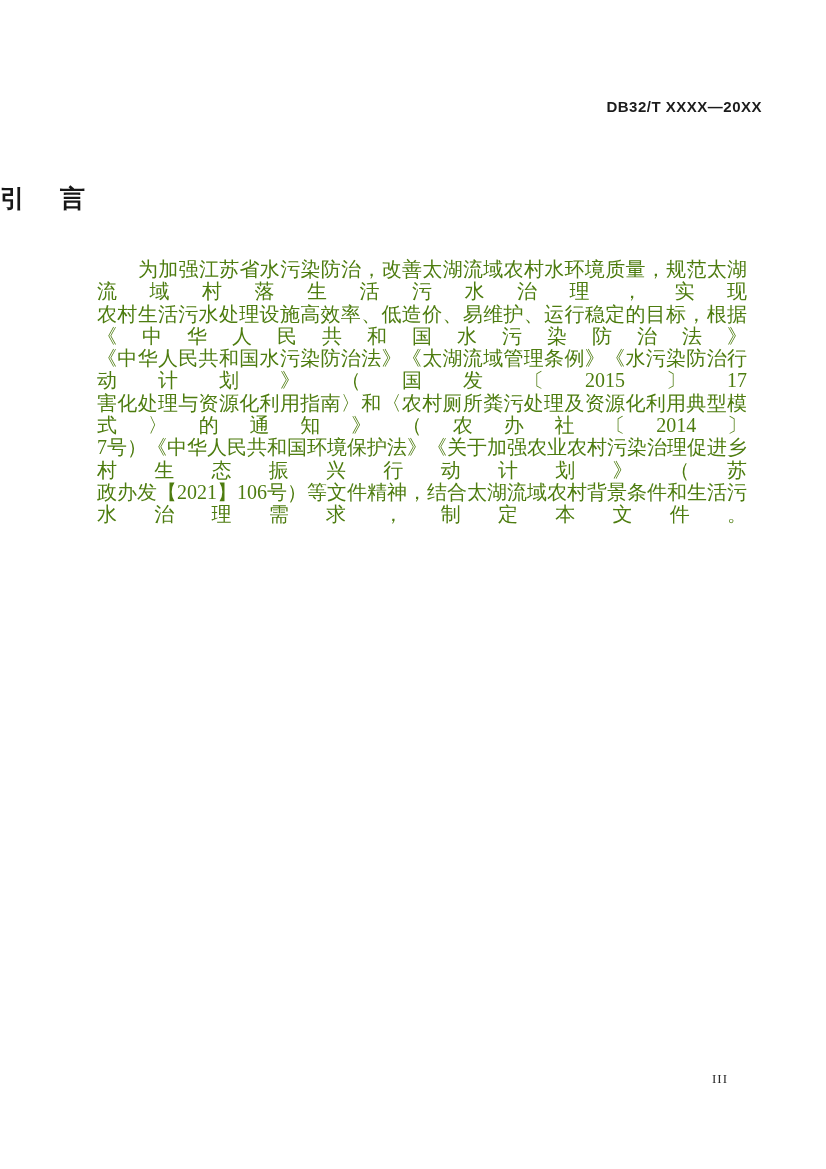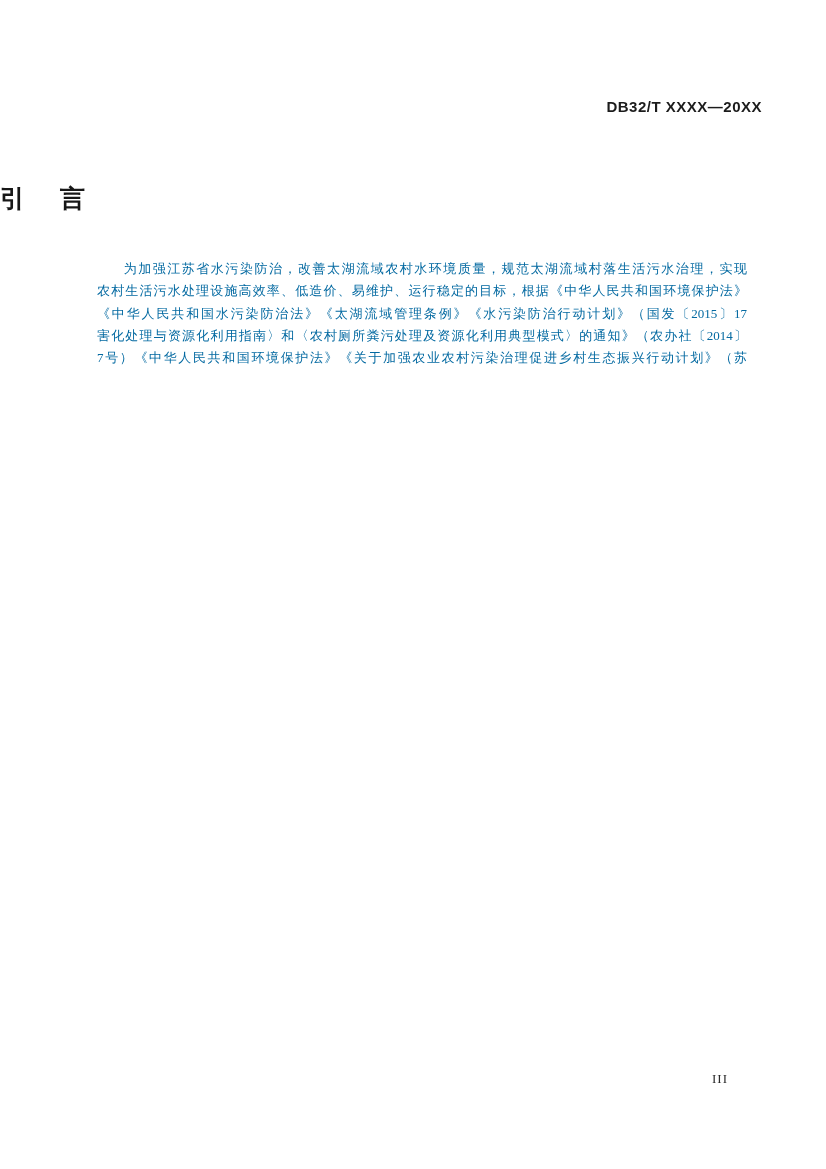--- a/index.html
+++ b/index.html
@@ -36,23 +36,23 @@
     font-weight: 700;
     letter-spacing: 5px;
     color: #171717;
     font-family: "Liberation Sans", "DejaVu Sans", sans-serif;
   }
   .foreword {
     position: absolute;
     top: 258px;
     left: 97px;
     width: 650px;
-    font-size: 13px;
+    font-size: 20px;
     line-height: 22.3px;
-    color: #0369a1;
+    color: #4d7c0f;
   }
   .fw-line {
     width: 100%;
     text-align: justify;
     text-align-last: justify;
     white-space: normal;
   }
   .fw-line.first {
     text-indent: 2.05em;
   }
@@ -71,21 +71,22 @@
 <body>
 
 <div class="page">
 
   <div class="doc-code">DB32/T XXXX—20XX</div>
 
   <div class="doc-title">引　言</div>
 
   <div class="foreword">
     <div class="fw-line first">为加强江苏省水污染防治，改善太湖流域农村水环境质量，规范太湖流域村落生活污水治理，实现</div>
-    <div class="fw-line">农村生活污水处理设施高效率、低造价、易维护、运行稳定的目标，根据《中华人民共和国环境保护法》</div>
+    <div class="fw-line">农村生活污水处理设施高效率、低造价、易维护、运行稳定的目标，根据《中华人民共和国水污染防治法》</div>
     <div class="fw-line">《中华人民共和国水污染防治法》《太湖流域管理条例》《水污染防治行动计划》（国发〔2015〕17</div>
     <div class="fw-line">害化处理与资源化利用指南〉和〈农村厕所粪污处理及资源化利用典型模式〉的通知》（农办社〔2014〕</div>
     <div class="fw-line">7号）《中华人民共和国环境保护法》《关于加强农业农村污染治理促进乡村生态振兴行动计划》（苏</div>
+    <div class="fw-line">政办发【2021】106号）等文件精神，结合太湖流域农村背景条件和生活污水治理需求，制定本文件。</div>
   </div>
 
   <div class="page-number">III</div>
 
 </div>
 
 </body></html>

